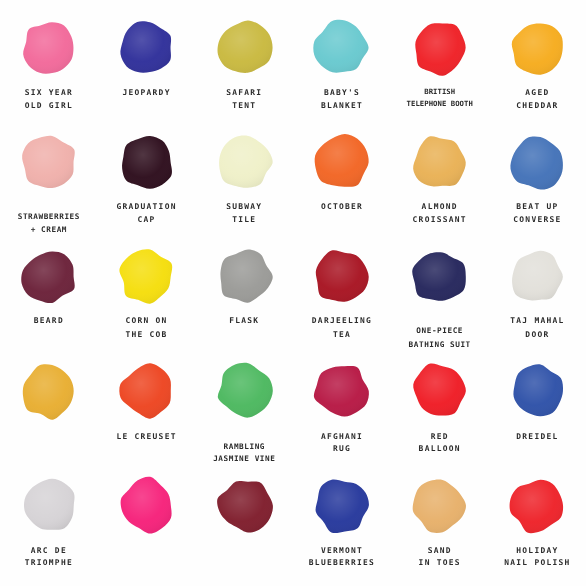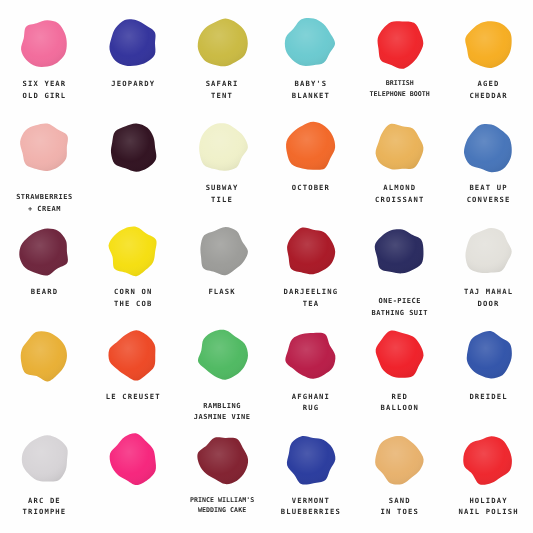--- a/index.html
+++ b/index.html
@@ -236,20 +236,22 @@
                   <stop offset="0%" stop-color="#ffffff" stop-opacity="0.17"></stop>
                   <stop offset="55%" stop-color="#ffffff" stop-opacity="0.03"></stop>
                   <stop offset="100%" stop-color="#000000" stop-opacity="0.10"></stop>
                 </radialGradient>
               </defs>
               <path d="M89.26,50.00C90.00,56.58 93.00,65.05 90.70,71.14C88.40,77.23 81.05,83.41 75.22,87.14C69.38,90.86 61.68,93.76 55.12,93.88C48.57,93.99 41.66,90.11 35.24,87.84C28.82,85.57 20.24,84.58 15.97,80.04C11.70,75.51 9.96,66.62 9.19,60.18C8.41,53.74 10.03,47.14 11.25,40.73C12.46,34.33 12.59,25.90 16.58,21.11C20.58,16.32 29.27,13.91 35.61,11.51C41.95,9.11 48.74,6.05 55.25,6.47C61.77,6.89 70.30,10.05 75.37,14.07C80.44,18.09 83.92,25.10 86.20,30.99C88.47,36.88 88.52,43.42 89.26,50.00Z" fill="#2d0d1c"></path>
               <path d="M89.26,50.00C90.00,56.58 93.00,65.05 90.70,71.14C88.40,77.23 81.05,83.41 75.22,87.14C69.38,90.86 61.68,93.76 55.12,93.88C48.57,93.99 41.66,90.11 35.24,87.84C28.82,85.57 20.24,84.58 15.97,80.04C11.70,75.51 9.96,66.62 9.19,60.18C8.41,53.74 10.03,47.14 11.25,40.73C12.46,34.33 12.59,25.90 16.58,21.11C20.58,16.32 29.27,13.91 35.61,11.51C41.95,9.11 48.74,6.05 55.25,6.47C61.77,6.89 70.30,10.05 75.37,14.07C80.44,18.09 83.92,25.10 86.20,30.99C88.47,36.88 88.52,43.42 89.26,50.00Z" fill="url(#g7)"></path>
             </svg>
           </div>
         </div>
+        <div class="swatch-label">GRADUATION
+CAP</div>
       </div>
       <div class="swatch-cell">
         <div class="blob-wrap">
           <div class="blob" title="SUBWAY
 TILE">
             <svg viewBox="0 0 100 100" aria-hidden="true">
               <defs>
                 <radialGradient id="g8" cx="42%" cy="36%" r="78%">
                   <stop offset="0%" stop-color="#ffffff" stop-opacity="0.17"></stop>
                   <stop offset="55%" stop-color="#ffffff" stop-opacity="0.03"></stop>
@@ -606,22 +608,20 @@
                   <stop offset="0%" stop-color="#ffffff" stop-opacity="0.17"></stop>
                   <stop offset="55%" stop-color="#ffffff" stop-opacity="0.03"></stop>
                   <stop offset="100%" stop-color="#000000" stop-opacity="0.10"></stop>
                 </radialGradient>
               </defs>
               <path d="M96.47,50.00C97.06,56.77 94.65,65.09 91.32,71.43C87.99,77.77 82.03,84.84 76.15,88.66C70.28,92.48 62.04,95.26 55.50,94.75C48.95,94.23 42.01,88.59 36.23,85.52C30.46,82.46 24.86,80.13 20.29,76.05C15.73,71.96 10.89,66.68 8.38,60.59C5.87,54.51 2.94,44.85 5.01,38.92C7.08,32.98 16.03,29.05 21.03,24.40C26.02,19.75 29.95,12.79 35.48,10.57C41.00,8.35 48.08,10.57 54.73,10.87C61.38,11.17 70.62,9.26 76.03,12.42C81.43,15.58 84.36,23.99 87.71,30.15C91.06,36.31 95.88,43.23 96.47,50.00Z" fill="#7f1d2c"></path>
               <path d="M96.47,50.00C97.06,56.77 94.65,65.09 91.32,71.43C87.99,77.77 82.03,84.84 76.15,88.66C70.28,92.48 62.04,95.26 55.50,94.75C48.95,94.23 42.01,88.59 36.23,85.52C30.46,82.46 24.86,80.13 20.29,76.05C15.73,71.96 10.89,66.68 8.38,60.59C5.87,54.51 2.94,44.85 5.01,38.92C7.08,32.98 16.03,29.05 21.03,24.40C26.02,19.75 29.95,12.79 35.48,10.57C41.00,8.35 48.08,10.57 54.73,10.87C61.38,11.17 70.62,9.26 76.03,12.42C81.43,15.58 84.36,23.99 87.71,30.15C91.06,36.31 95.88,43.23 96.47,50.00Z" fill="url(#g26)"></path>
             </svg>
           </div>
         </div>
-        <div class="swatch-label xwide">PRINCE WILLIAM'S
-WEDDING CAKE</div>
       </div>
       <div class="swatch-cell">
         <div class="blob-wrap">
           <div class="blob" title="VERMONT
 BLUEBERRIES">
             <svg viewBox="0 0 100 100" aria-hidden="true">
               <defs>
                 <radialGradient id="g27" cx="42%" cy="36%" r="78%">
                   <stop offset="0%" stop-color="#ffffff" stop-opacity="0.17"></stop>
                   <stop offset="55%" stop-color="#ffffff" stop-opacity="0.03"></stop>

